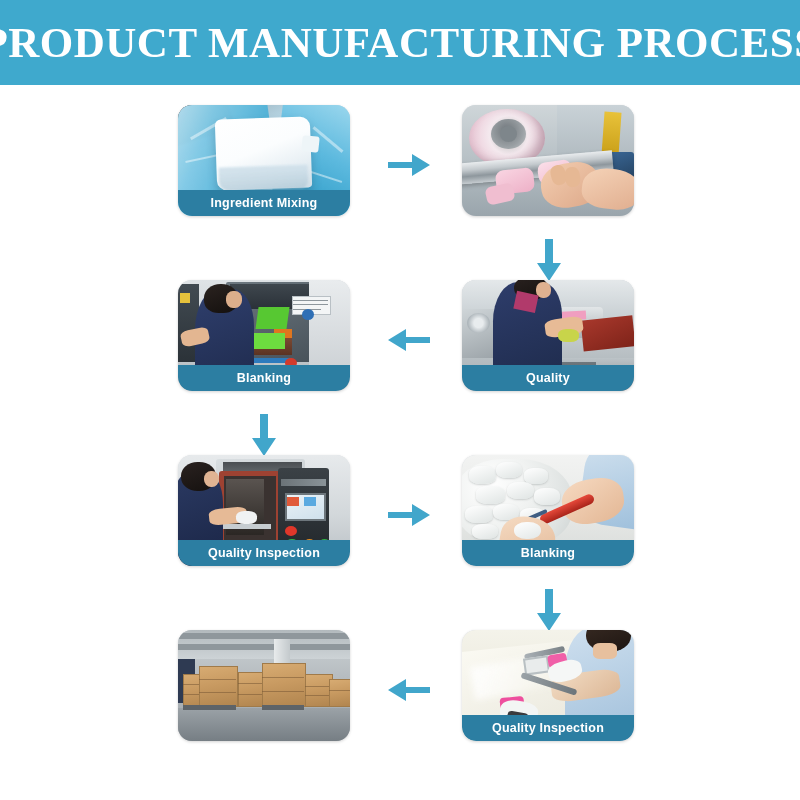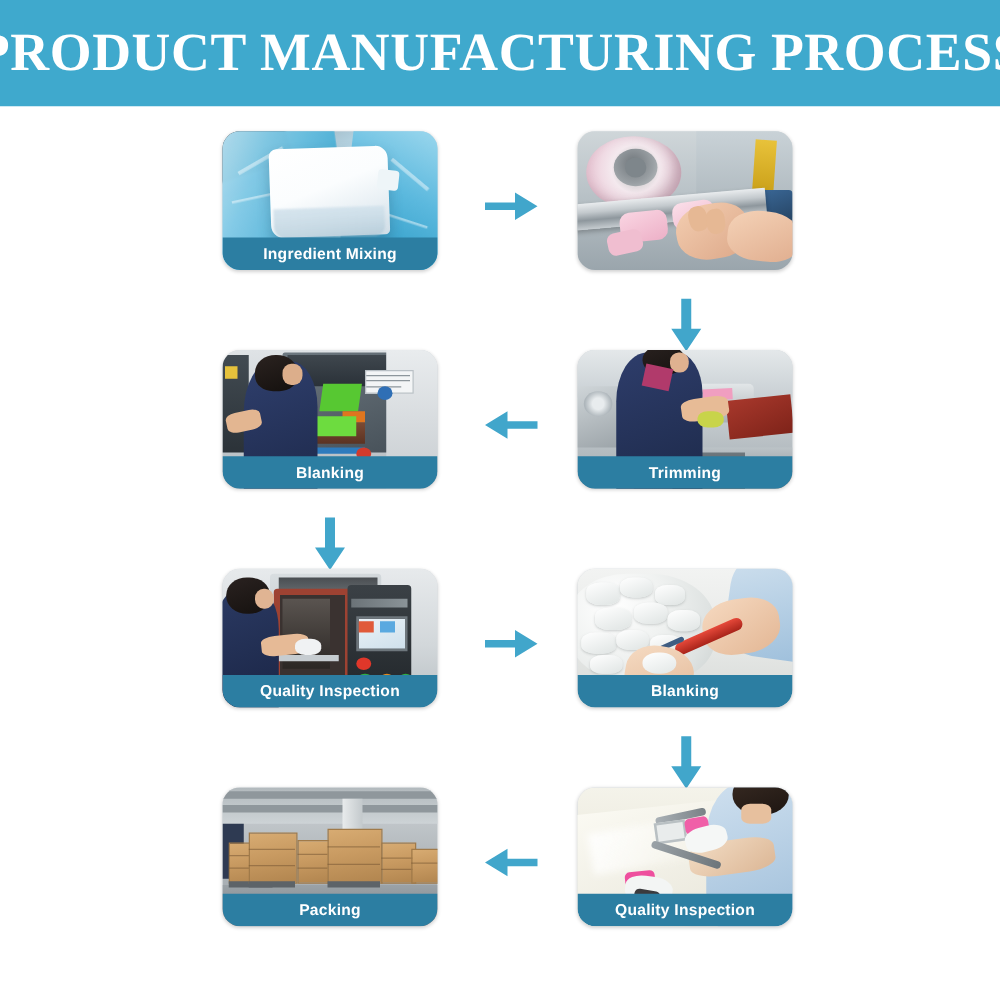--- a/index.html
+++ b/index.html
@@ -324,21 +324,21 @@
           <div class="lay bench"></div>
           <div class="lay benchdark"></div>
           <div class="lay worker"></div>
           <div class="lay head"></div>
           <div class="lay face"></div>
           <div class="lay lanyard"></div>
           <div class="lay arm"></div>
           <div class="lay glove"></div>
         </div>
       </div>
-      <div class="label">Trimming</div>
+      <div class="label">Quality</div>
     </div>
 
     <div class="arrow" style="left:247px;top:327px;">
       <svg width="34" height="46" viewBox="0 0 34 46" aria-hidden="true">
         <path d="M13 2 H21 V26 H29 L17 44 L5 26 H13 Z" fill="#41a6cb"></path>
       </svg>
     </div>
 
     <div class="card" style="left:178px;top:370px;">
       <div class="photo">
@@ -434,21 +434,20 @@
           <div class="lay pallet" style="left:49%;top:68%;width:24%;height:4%;"></div>
 
           <div class="lay stack" style="left:74%;top:40%;width:15%;height:28%;"></div>
           <div class="lay seam" style="left:74%;top:50%;width:15%;"></div>
           <div class="lay seam" style="left:74%;top:59%;width:15%;"></div>
 
           <div class="lay stack" style="left:88%;top:44%;width:12%;height:24%;"></div>
           <div class="lay seam" style="left:88%;top:54%;width:12%;"></div>
         </div>
       </div>
-      <div class="label">Packing</div>
     </div>
 
     <div class="arrow" style="left:386px;top:588px;">
       <svg width="46" height="34" viewBox="0 0 46 34" aria-hidden="true">
         <path d="M44 14 H20 V6 L2 17 L20 28 V20 H44 Z" fill="#41a6cb"></path>
       </svg>
     </div>
 
     <div class="card" style="left:462px;top:545px;">
       <div class="photo">

